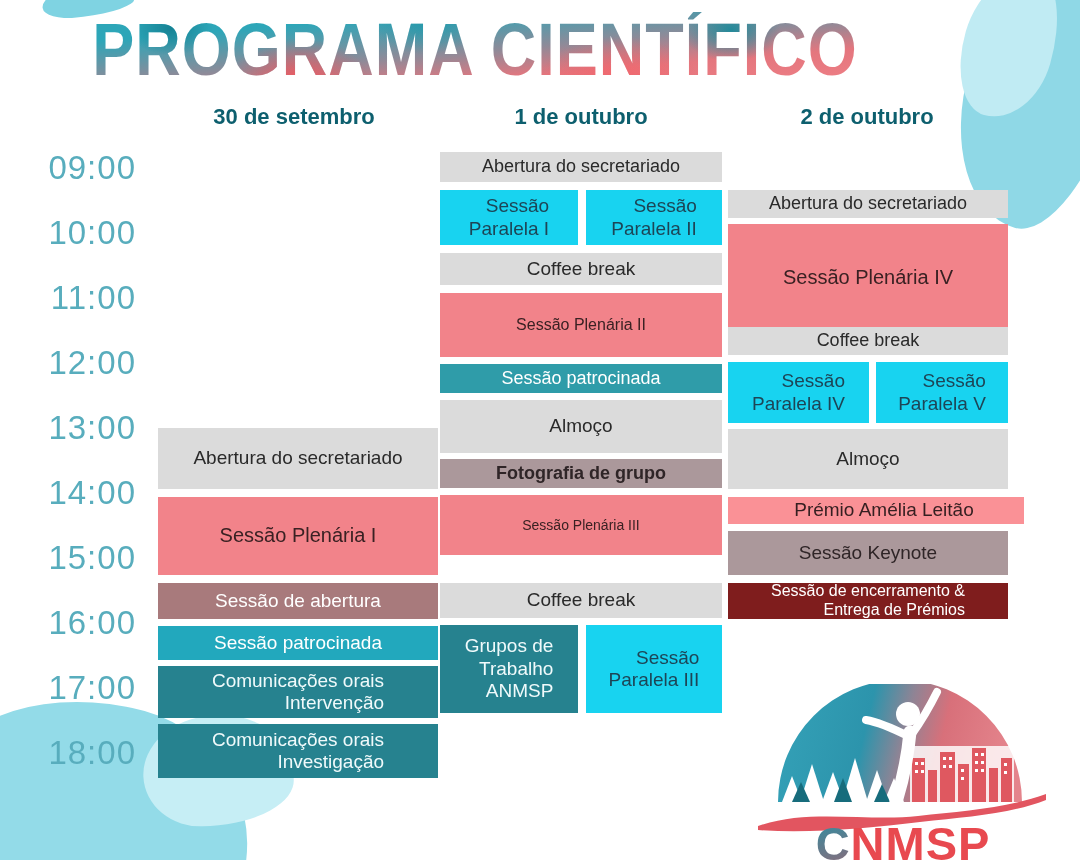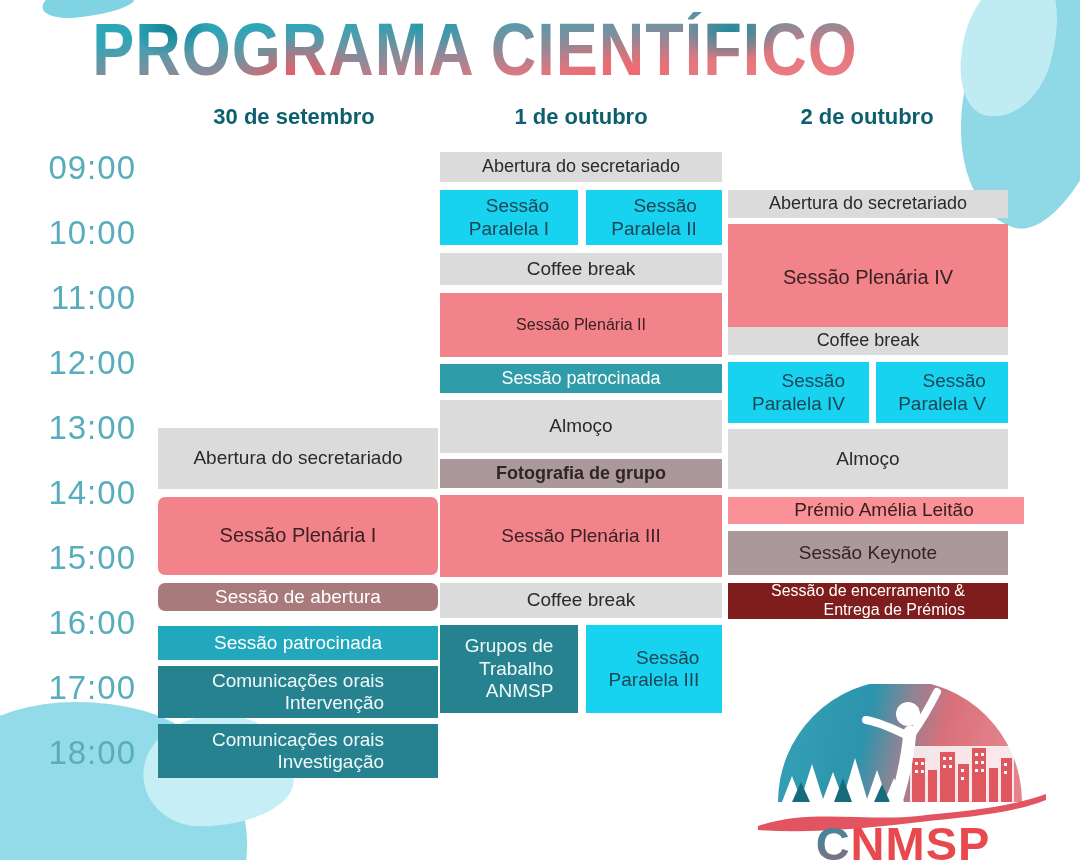--- a/index.html
+++ b/index.html
@@ -73,38 +73,38 @@
       <div class="time-label" style="left: 44px; top: 344px;">12:00</div>
       <div class="time-label" style="left: 44px; top: 409px;">13:00</div>
       <div class="time-label" style="left: 44px; top: 474px;">14:00</div>
       <div class="time-label" style="left: 44px; top: 539px;">15:00</div>
       <div class="time-label" style="left: 44px; top: 604px;">16:00</div>
       <div class="time-label" style="left: 44px; top: 669px;">17:00</div>
       <div class="time-label" style="left: 44px; top: 734px;">18:00</div>
     </div>
   <div id="blocks">
       <div class="block" style="left: 158px; top: 428px; width: 280px; height: 61px; background: rgb(219, 219, 219); color: rgb(42, 42, 42); font-size: 19px;">Abertura do secretariado</div>
-      <div class="block" style="left: 158px; top: 497px; width: 280px; height: 78px; background: rgb(242, 131, 138); color: rgb(58, 33, 35); font-size: 20px; border-radius: 7px;">Sessão Plenária I</div>
-      <div class="block" style="left: 158px; top: 583px; width: 280px; height: 28px; background: rgb(168, 122, 124); color: rgb(255, 255, 255); font-size: 19px; border-radius: 7px;">Sessão de abertura</div>
+      <div class="block" style="left: 158px; top: 497px; width: 280px; height: 78px; background: rgb(242, 131, 138); color: rgb(58, 33, 35); font-size: 20px;">Sessão Plenária I</div>
+      <div class="block" style="left: 158px; top: 583px; width: 280px; height: 36px; background: rgb(168, 122, 124); color: rgb(255, 255, 255); font-size: 19px;">Sessão de abertura</div>
       <div class="block" style="left: 158px; top: 626px; width: 280px; height: 34px; background: rgb(34, 168, 189); color: rgb(255, 255, 255); font-size: 19px;">Sessão patrocinada</div>
       <div class="block" style="left: 158px; top: 666px; width: 280px; height: 52px; background: rgb(38, 130, 143); color: rgb(240, 250, 251); font-size: 19px;">Comunicações orais
 Intervenção</div>
       <div class="block" style="left: 158px; top: 724px; width: 280px; height: 54px; background: rgb(38, 130, 143); color: rgb(240, 250, 251); font-size: 19px;">Comunicações orais
 Investigação</div>
       <div class="block" style="left: 440px; top: 152px; width: 282px; height: 30px; background: rgb(219, 219, 219); color: rgb(42, 42, 42); font-size: 18px;">Abertura do secretariado</div>
       <div class="block" style="left: 440px; top: 190px; width: 138px; height: 55px; background: rgb(24, 211, 240); color: rgb(29, 69, 86); font-size: 19px;">Sessão
 Paralela I</div>
       <div class="block" style="left: 586px; top: 190px; width: 136px; height: 55px; background: rgb(24, 211, 240); color: rgb(29, 69, 86); font-size: 19px;">Sessão
 Paralela II</div>
       <div class="block" style="left: 440px; top: 253px; width: 282px; height: 32px; background: rgb(219, 219, 219); color: rgb(42, 42, 42); font-size: 19px;">Coffee break</div>
       <div class="block" style="left: 440px; top: 293px; width: 282px; height: 64px; background: rgb(242, 131, 138); color: rgb(58, 33, 35); font-size: 16px;">Sessão Plenária II</div>
       <div class="block" style="left: 440px; top: 364px; width: 282px; height: 29px; background: rgb(47, 156, 169); color: rgb(255, 255, 255); font-size: 18px;">Sessão patrocinada</div>
       <div class="block" style="left: 440px; top: 400px; width: 282px; height: 53px; background: rgb(219, 219, 219); color: rgb(42, 42, 42); font-size: 19px;">Almoço</div>
       <div class="block" style="left: 440px; top: 459px; width: 282px; height: 29px; background: rgb(171, 152, 155); color: rgb(47, 37, 39); font-size: 18px; font-weight: bold;">Fotografia de grupo</div>
-      <div class="block" style="left: 440px; top: 495px; width: 282px; height: 82px; background: rgb(242, 131, 138); color: rgb(58, 33, 35); font-size: 19px;">Sessão Plenária III</div>
+      <div class="block" style="left: 440px; top: 495px; width: 282px; height: 60px; background: rgb(242, 131, 138); color: rgb(58, 33, 35); font-size: 14px;">Sessão Plenária III</div>
       <div class="block" style="left: 440px; top: 583px; width: 282px; height: 35px; background: rgb(219, 219, 219); color: rgb(42, 42, 42); font-size: 19px;">Coffee break</div>
       <div class="block" style="left: 440px; top: 625px; width: 138px; height: 88px; background: rgb(38, 130, 143); color: rgb(240, 250, 251); font-size: 19px;">Grupos de
 Trabalho
 ANMSP</div>
       <div class="block" style="left: 586px; top: 625px; width: 136px; height: 88px; background: rgb(24, 211, 240); color: rgb(29, 69, 86); font-size: 19px;">Sessão
 Paralela III</div>
       <div class="block" style="left: 728px; top: 190px; width: 280px; height: 28px; background: rgb(219, 219, 219); color: rgb(42, 42, 42); font-size: 18px;">Abertura do secretariado</div>
       <div class="block" style="left: 728px; top: 224px; width: 280px; height: 107px; background: rgb(242, 131, 138); color: rgb(58, 33, 35); font-size: 20px;">Sessão Plenária IV</div>
       <div class="block" style="left: 728px; top: 327px; width: 280px; height: 28px; background: rgb(219, 219, 219); color: rgb(42, 42, 42); font-size: 18px;">Coffee break</div>
       <div class="block" style="left: 728px; top: 362px; width: 141px; height: 61px; background: rgb(24, 211, 240); color: rgb(29, 69, 86); font-size: 19px;">Sessão

